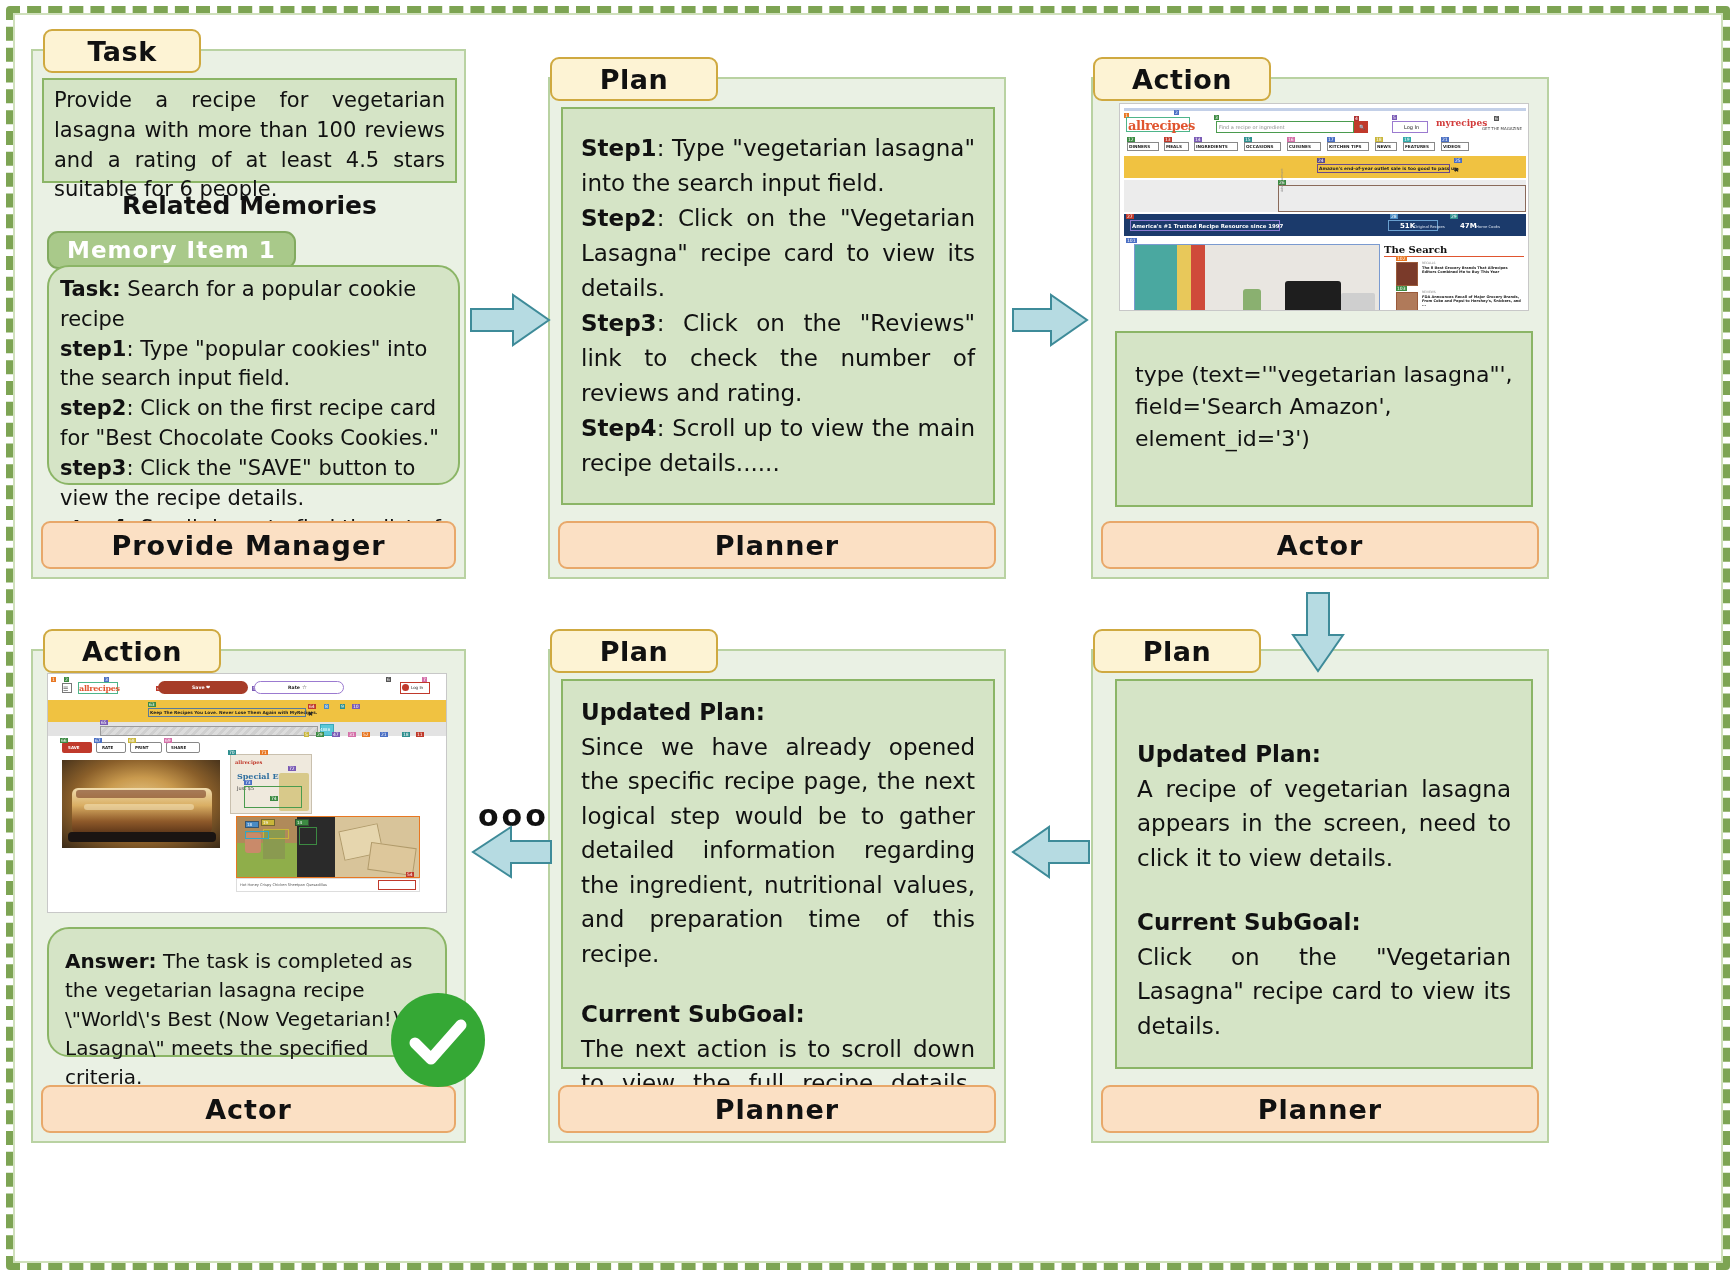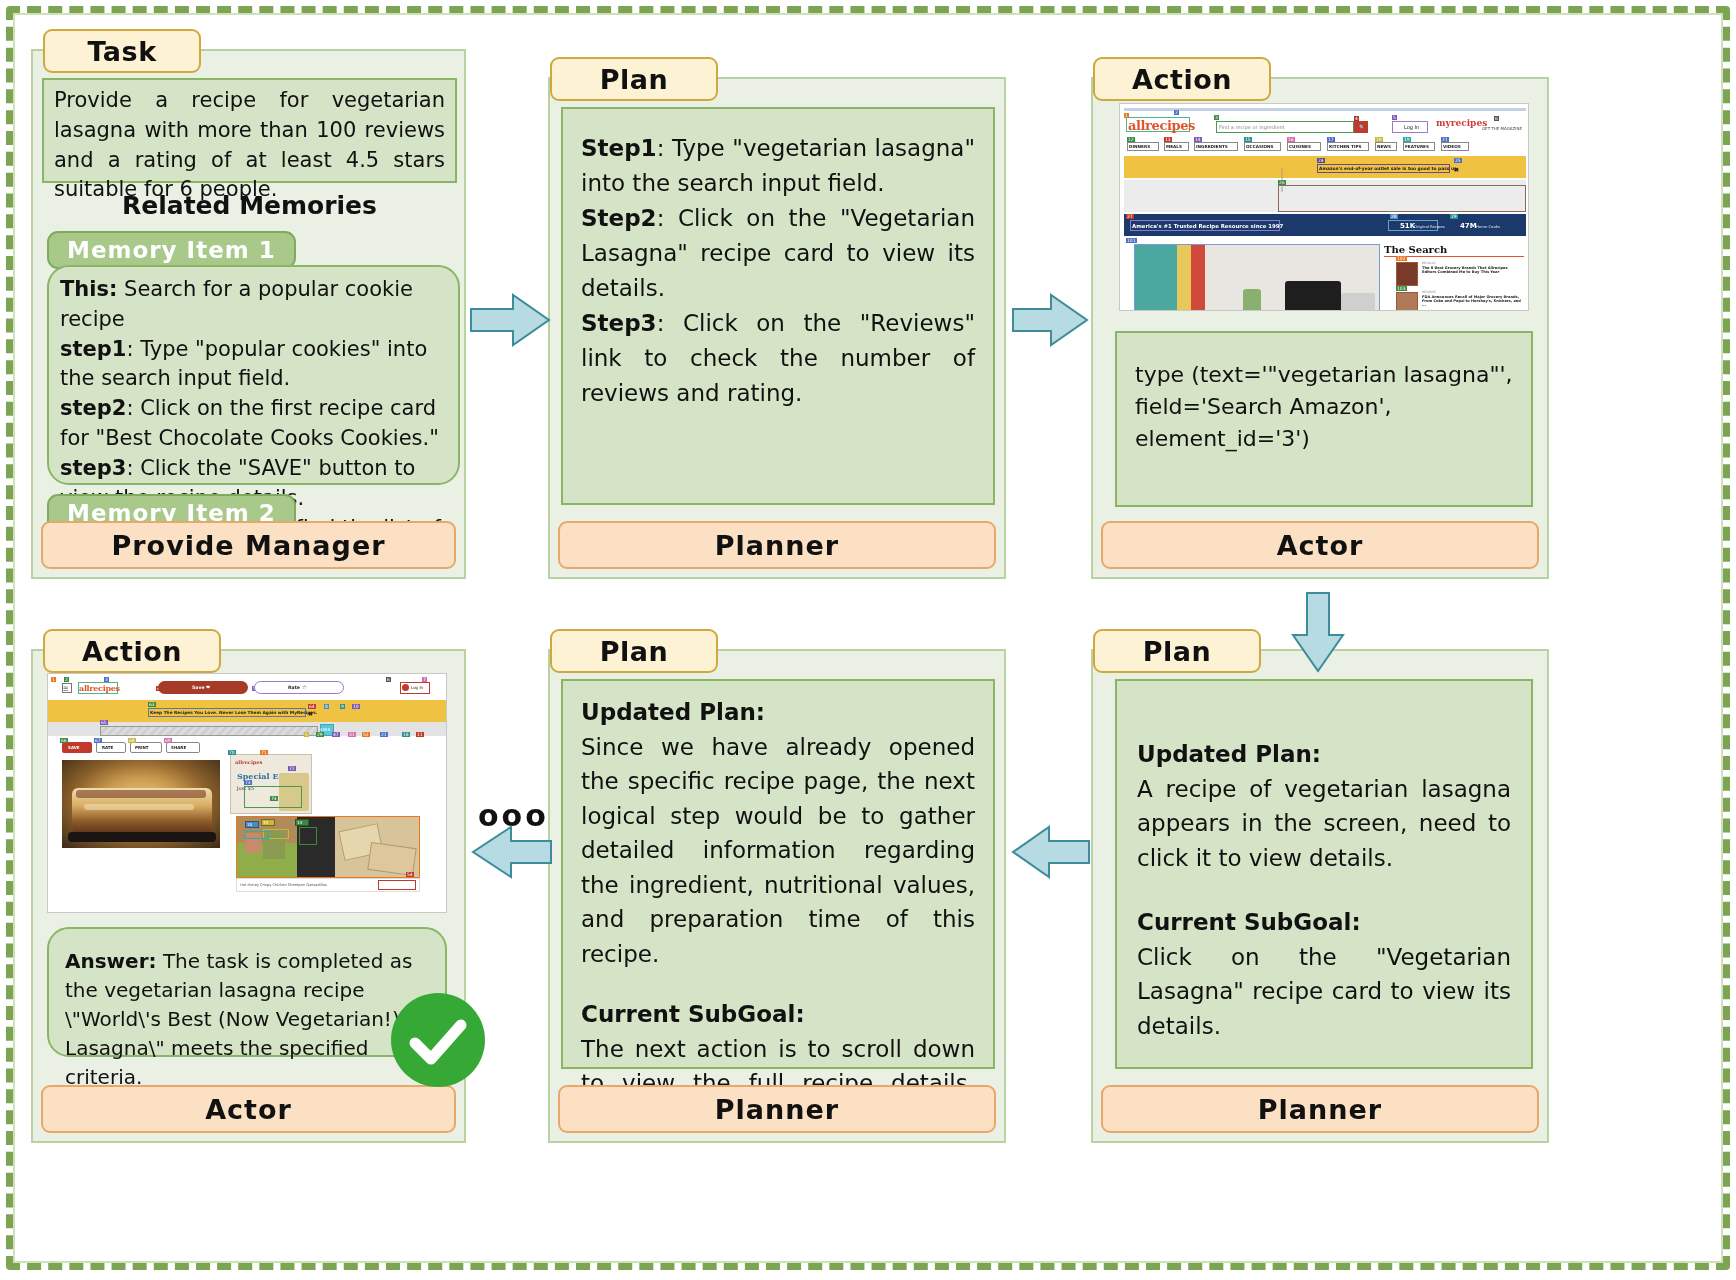--- a/index.html
+++ b/index.html
@@ -225,51 +225,51 @@
   <div class="panel" id="task-body">
     <div class="ptext just">Provide a recipe for vegetarian lasagna with more than 100 reviews and a rating of at least 4.5 stars suitable for 6 people.</div>
   </div>
 
   <div id="related-title">Related Memories</div>
 
   <div class="mem-chip" id="mem1-chip">Memory Item 1</div>
 
   <div class="panel rounded" id="mem1-body">
     <div class="ptext">
-      <b>This:</b>
+      <b>Task:</b>
       <span>Search for a popular cookie recipe</span>
     </div>
     <div class="ptext">
       <b>step1</b><span>: Type "popular cookies" into the search input field.</span>
     </div>
     <div class="ptext">
       <b>step2</b><span>:  Click on the first recipe card for "Best Chocolate Cooks Cookies."</span>
     </div>
     <div class="ptext">
       <b>step3</b><span>:  Click the "SAVE" button to view the recipe details.</span>
     </div>
     <div class="ptext">
       <b>step4</b><span>: Scroll down to find the list of ingredients for the recipe.</span>
     </div>
   </div>
 
-  <div class="mem-chip" id="mem2-chip">Memory Item 2</div>
   <div id="dots-task">ooo</div>
 
   <div class="module-footer">Provide Manager</div>
 </div>
 
 <div class="module" id="mod-plan1">
   <div class="module-tab" id="tab-plan1">Plan</div>
 
   <div class="panel" id="plan1-body">
     <div class="ptext" style="font-size:23px;line-height:1.52;">
       <div class="just"><b>Step1</b><span>:   Type "vegetarian lasagna" into the search input field.</span></div>
       <div class="just"><b>Step2</b><span>: Click on the "Vegetarian Lasagna" recipe card to view its details.</span></div>
       <div class="just"><b>Step3</b><span>: Click on the "Reviews" link to check the number of reviews and rating.</span></div>
+      <div class="just"><b>Step4</b><span>:  Scroll up to view the main recipe details......</span></div>
     </div>
   </div>
 
   <div class="module-footer">Planner</div>
 </div>
 
 <div class="module" id="mod-action1">
   <div class="module-tab" id="tab-action1">Action</div>
 
   <div id="shot1">

